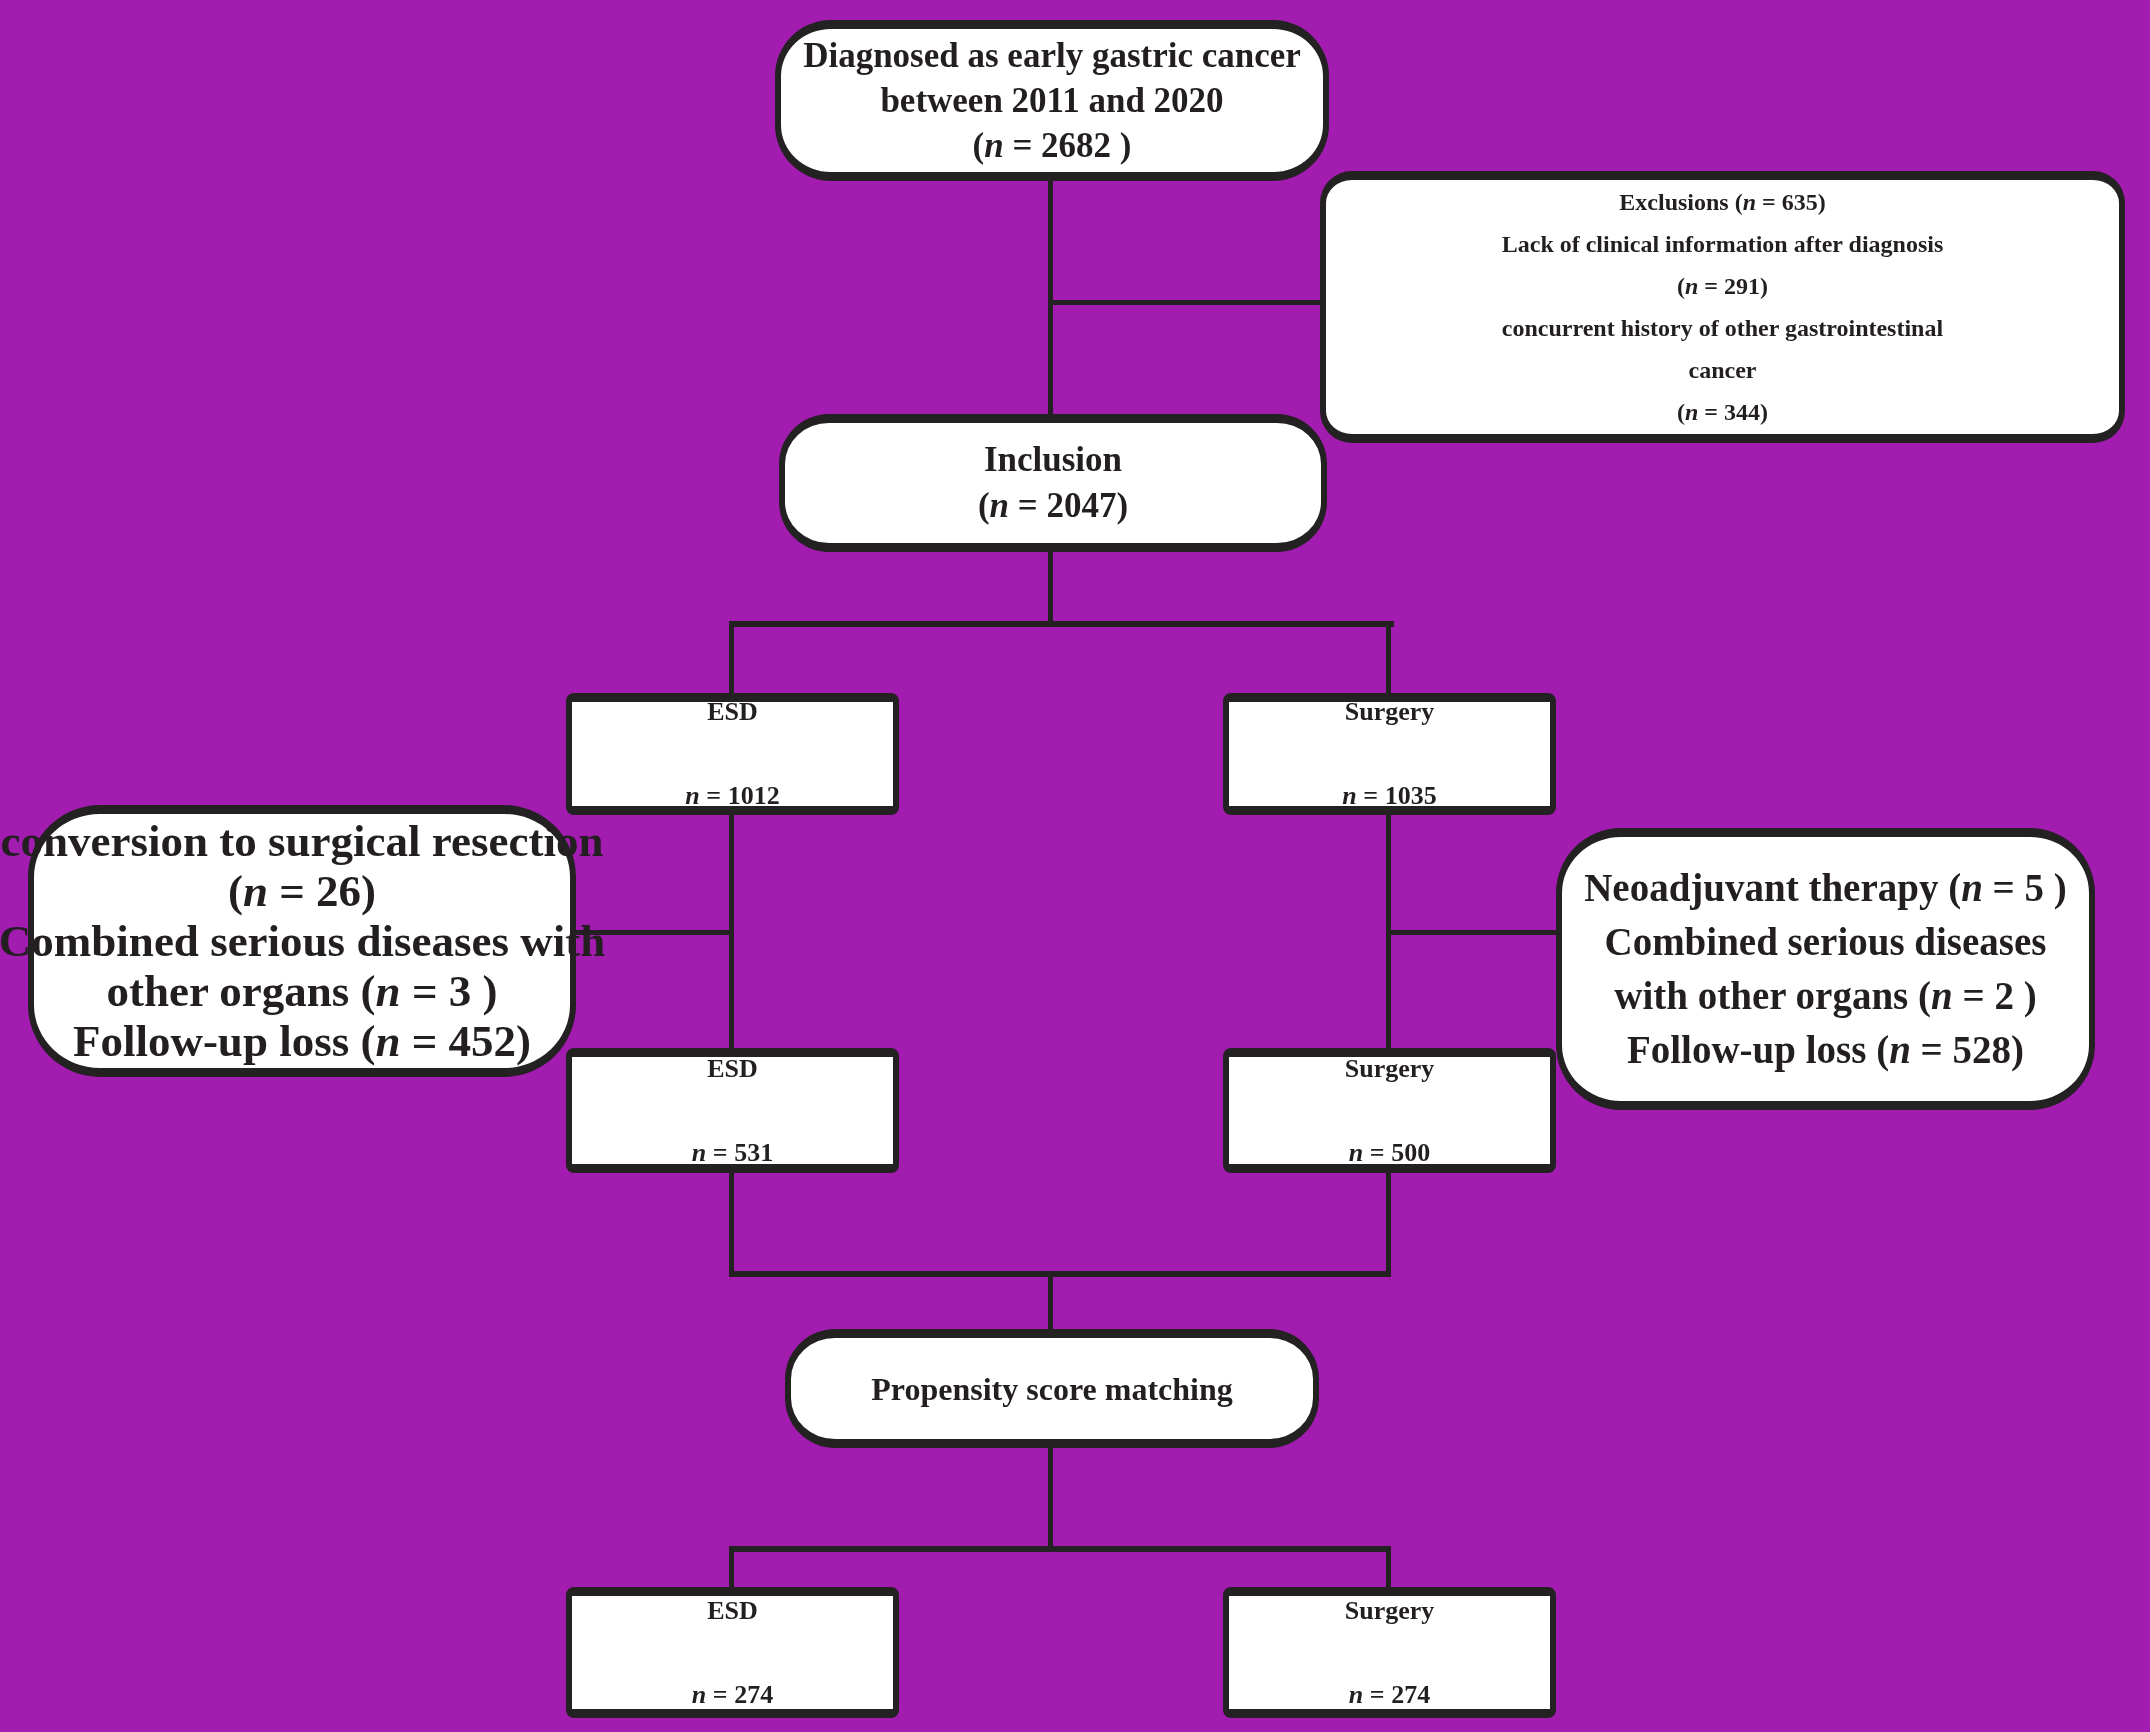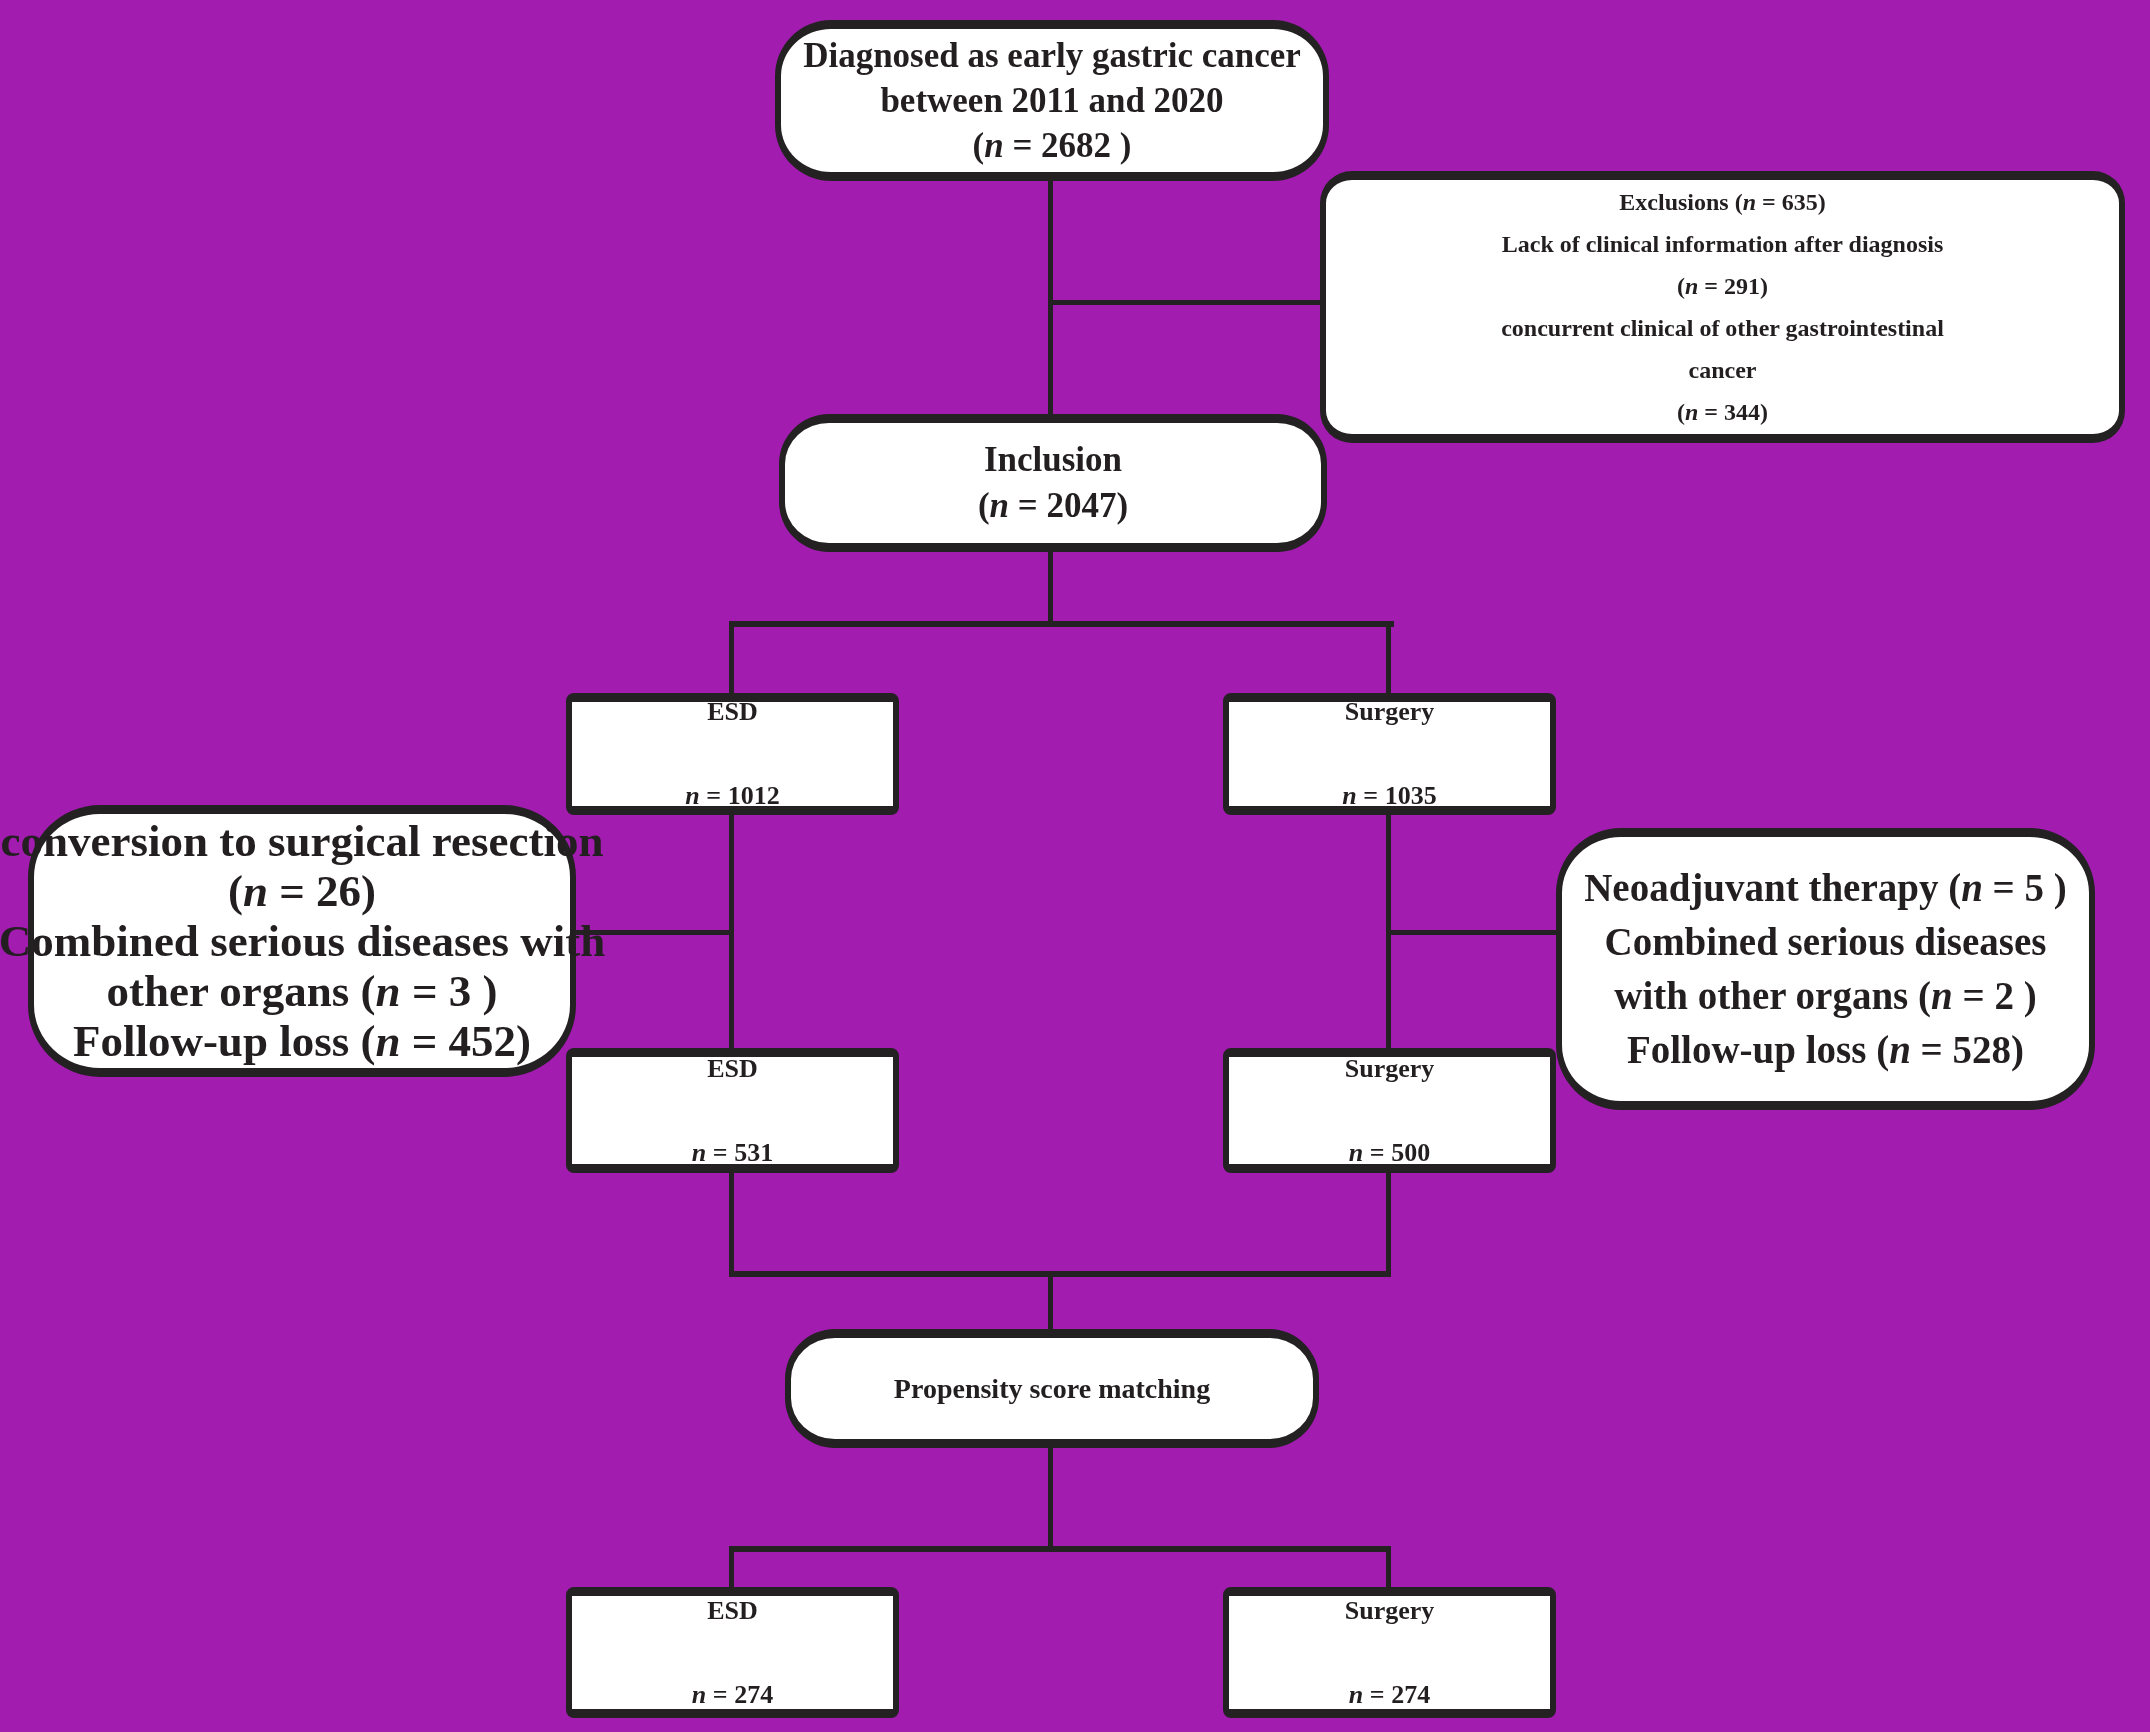--- a/index.html
+++ b/index.html
@@ -33,21 +33,21 @@
     z-index: 2;
   }
   .bx .row { white-space: nowrap; }
   .vl { position: absolute; width: 5px; background: #242122; z-index: 1; }
   .hl { position: absolute; height: 5px; background: #242122; z-index: 1; }
 
   
   #box-diagnosed  { left: 775px; top: 20px;   width: 554px;  height: 161px; font-size: 35px; line-height: 45px; border-radius: 56px; }
   #box-exclusions { left: 1320px; top: 171px;  width: 805px; height: 272px; font-size: 24px; line-height: 42px; border-radius: 32px; }
   #box-inclusion  { left: 779px; top: 414px;  width: 548px;  height: 138px; font-size: 35px; line-height: 46px; }
-  #box-psm        { left: 785px; top: 1329px; width: 534px;  height: 119px; font-size: 28px; line-height: 44px; }
+  #box-psm        { left: 785px; top: 1329px; width: 534px;  height: 119px; font-size: 32px; line-height: 44px; }
 
   
   #box-left-excl  { left: 28px;   top: 805px; width: 548px;  height: 272px; font-size: 45px; line-height: 50px; border-radius: 72px; }
   #box-right-excl { left: 1556px; top: 828px; width: 539px;  height: 282px; font-size: 39px; line-height: 54px; border-radius: 65px; }
 
   
   .small { width: 333px; height: 122px; font-size: 26px; line-height: 52px; border-radius: 8px; gap: 32px; }
   #box-esd1     { left: 566px;  top: 693px; }
   #box-surgery1 { left: 1223px; top: 693px; }
   #box-esd2     { left: 566px;  top: 1048px; height: 125px; }
@@ -102,21 +102,21 @@
   <div class="bx" id="box-diagnosed">
     <div class="row">Diagnosed as early gastric cancer</div>
     <div class="row">between 2011 and 2020</div>
     <div class="row">(<i>n</i> = 2682 )</div>
   </div>
 
   <div class="bx" id="box-exclusions">
     <div class="row">Exclusions (<i>n</i> = 635)</div>
     <div class="row">Lack of clinical information after diagnosis</div>
     <div class="row">(<i>n</i> = 291)</div>
-    <div class="row">concurrent clinical of other gastrointestinal</div>
+    <div class="row">concurrent history of other gastrointestinal</div>
     <div class="row">cancer</div>
     <div class="row">(<i>n</i> = 344)</div>
   </div>
 
   <div class="bx" id="box-inclusion">
     <div class="row">Inclusion</div>
     <div class="row">(<i>n</i> = 2047)</div>
   </div>
 
   <div class="bx small" id="box-esd1">

